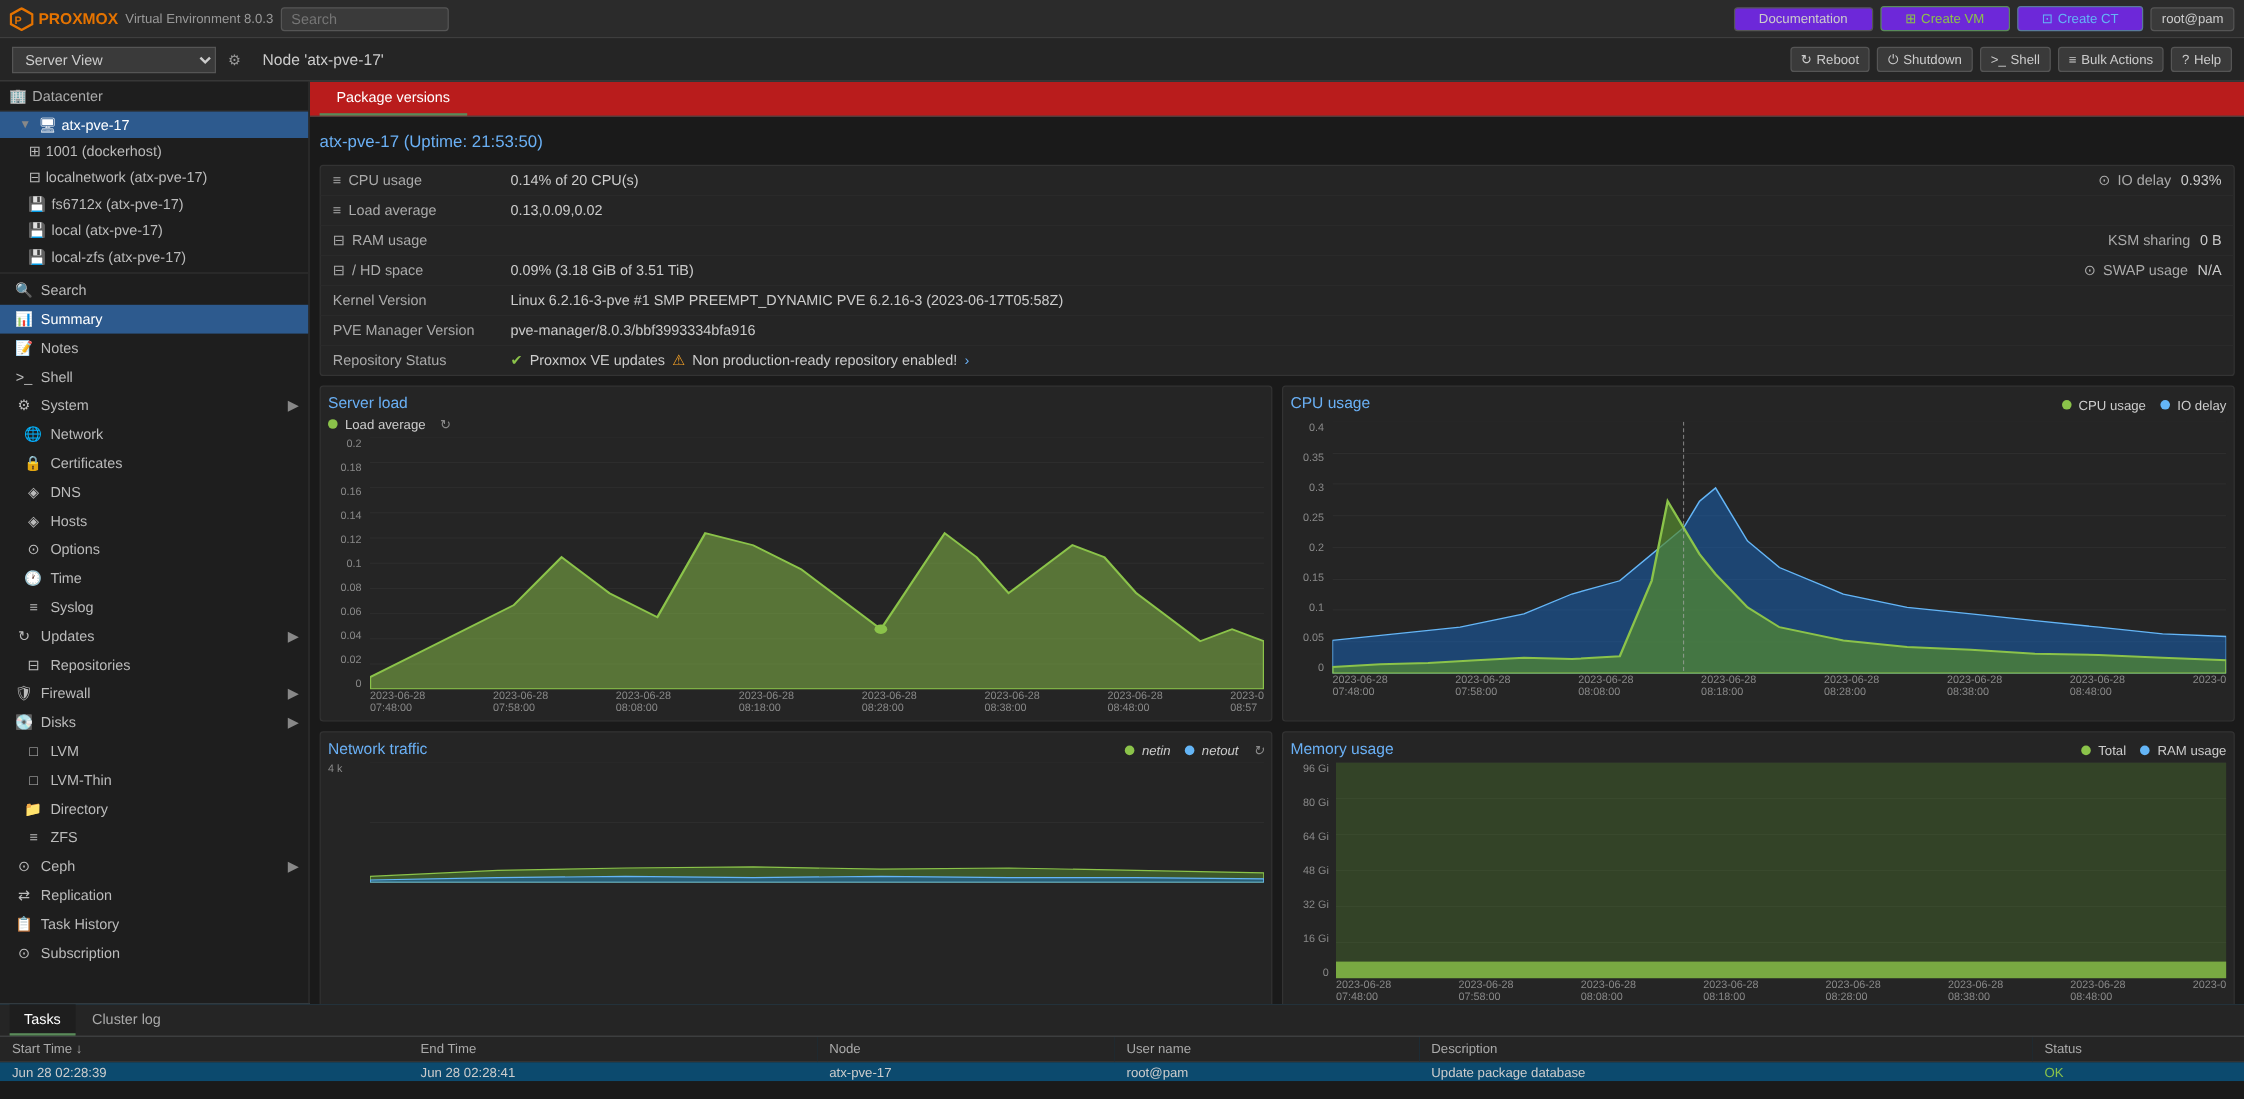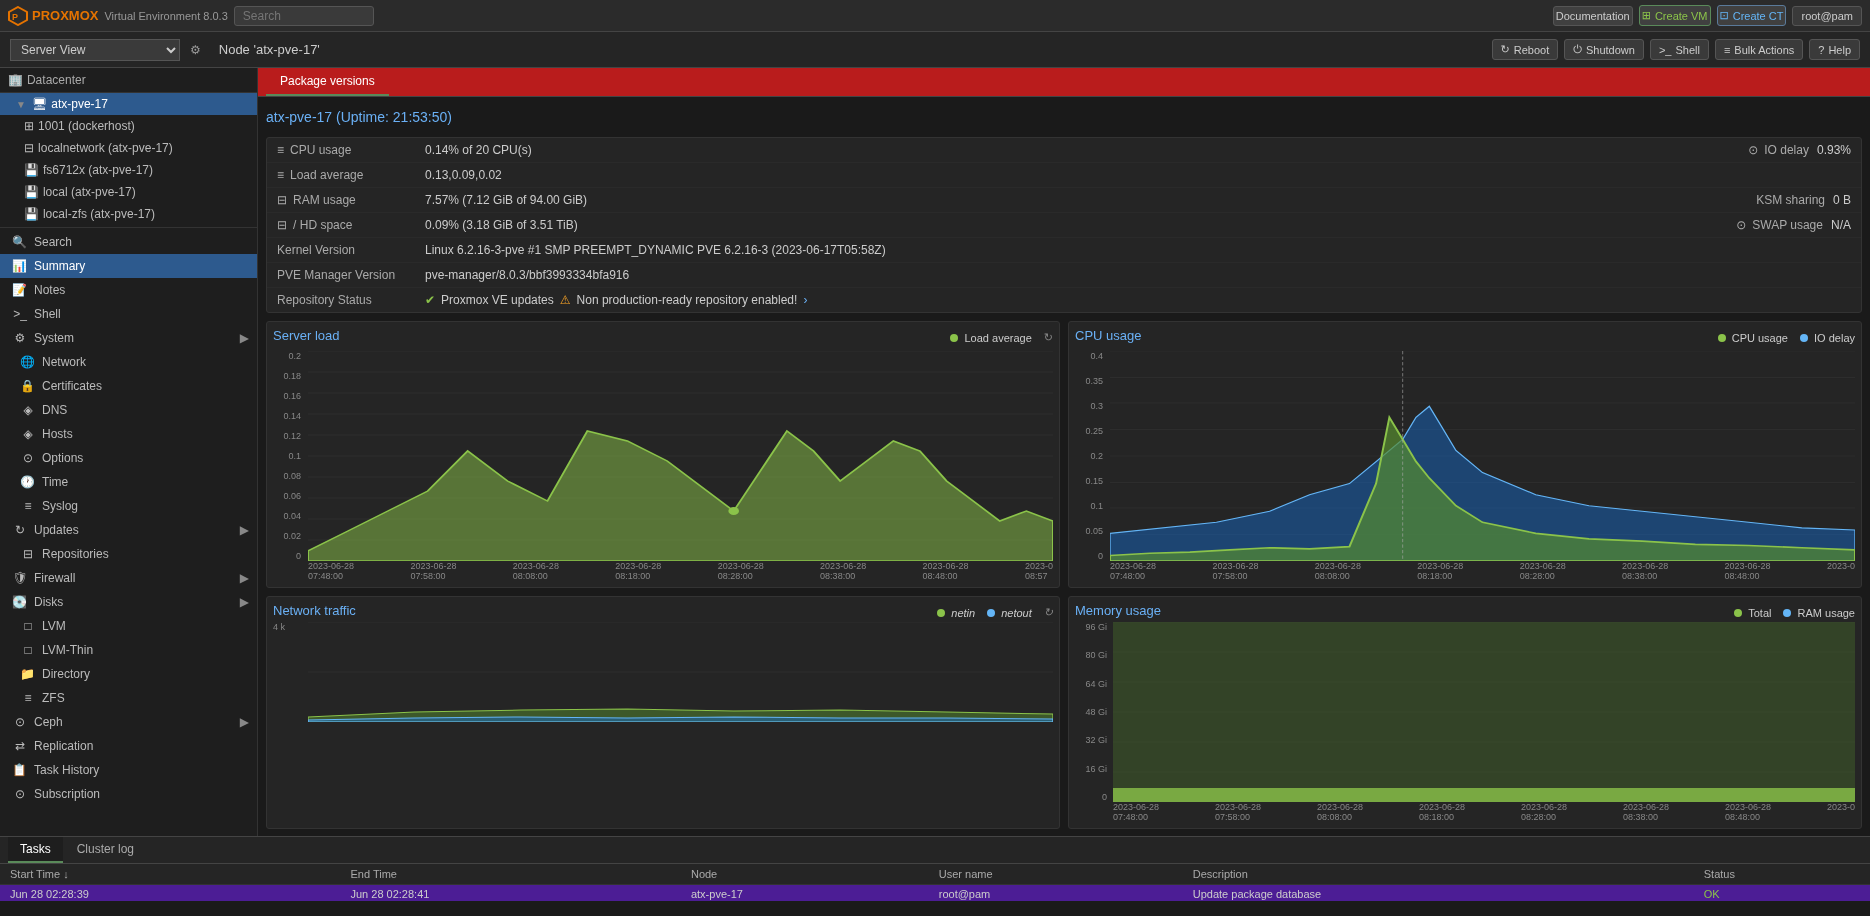--- a/index.html
+++ b/index.html
@@ -9,22 +9,22 @@
     #topbar {
       display: flex; align-items: center; height: 32px;
       background: #2b2b2b; border-bottom: 1px solid #444;
       padding: 0 8px; gap: 6px;
     }
     #topbar .logo { display: flex; align-items: center; gap: 4px; color: #e57300; font-weight: bold; font-size: 13px; }
     #topbar .logo svg { width: 20px; height: 20px; }
     #search-bar { background: #3a3a3a; border: 1px solid #555; color: #ccc; padding: 2px 8px; border-radius: 3px; width: 140px; font-size: 12px; }
     #topbar-right { margin-left: auto; display: flex; align-items: center; gap: 6px; }
     .topbar-btn {
-      background: #404040; border: 1px solid #555; color: #ccc;
-      padding: 3px 2px; border-radius: 3px; cursor: pointer; font-size: 11px;
+      background: #6d28d9; border: 1px solid #555; color: #ccc;
+      padding: 3px 20px; border-radius: 3px; cursor: pointer; font-size: 11px;
       display: flex; align-items: center; gap: 4px;
     }
     .topbar-btn.create-vm { border-color: #5a8a5a; color: #8bc34a; }
     .topbar-btn.create-ct { border-color: #5a7a9a; color: #64b5f6; }
     .user-btn { background: #3a3a3a; border: 1px solid #555; color: #ccc; padding: 3px 8px; border-radius: 3px; cursor: pointer; font-size: 11px; }
 
     
     #nodebar {
       display: flex; align-items: center; height: 36px;
       background: #252525; border-bottom: 1px solid #444;
@@ -78,21 +78,21 @@
     .chart-box { flex: 1; background: #252525; border: 1px solid #333; border-radius: 3px; padding: 6px; min-height: 200px; position: relative; }
     .chart-title { color: #6ab0f5; font-size: 13px; margin-bottom: 4px; }
     .legend-dot { width: 8px; height: 8px; border-radius: 50%; display: inline-block; margin-right: 3px; }
     .chart-area { position: relative; height: 200px; margin-top: 4px; overflow: hidden; }
     .chart-labels-y { position: absolute; left: 0; top: 0; bottom: 20px; display: flex; flex-direction: column-reverse; justify-content: space-between; color: #888; font-size: 10px; width: 30px; }
 
     
     .chart-tooltip { position: absolute; background: #3a3a3a; border: 1px solid #555; padding: 6px 8px; border-radius: 3px; font-size: 11px; color: #ccc; z-index: 10; white-space: nowrap; }
 
     
-    #bottom-panel { height: 65px; background: #4c1d95; border-top: 1px solid #444; display: flex; flex-direction: column; }
+    #bottom-panel { height: 65px; background: #0c4a6e; border-top: 1px solid #444; display: flex; flex-direction: column; }
     .bottom-tabs { display: flex; gap: 2px; background: #252525; border-bottom: 1px solid #444; padding: 0 8px; }
     .bottom-tab { padding: 5px 12px; cursor: pointer; color: #aaa; font-size: 12px; border-bottom: 2px solid transparent; }
     .bottom-tab.active { color: #fff; border-bottom: 2px solid #5a8a5a; background: #1e1e1e; }
     .bottom-table { flex: 1; overflow: auto; }
     .btable { width: 100%; border-collapse: collapse; font-size: 11px; }
     .btable th { background: #252525; color: #aaa; padding: 4px 10px; text-align: left; border-bottom: 1px solid #333; font-weight: normal; }
     .btable td { padding: 3px 10px; color: #ccc; border-bottom: 1px solid #2a2a2a; }
     .repo-status { display: flex; align-items: center; gap: 6px; }
 
     
@@ -332,21 +332,20 @@
             <span>≡</span>
             <span>Load average</span>
           </span>
           <span class="info-value">0.13,0.09,0.02</span>
         </div>
         <div class="info-row">
           <span class="info-label">
             <span>⊟</span>
             <span>RAM usage</span>
           </span>
-          <span class="info-value">7.57% (7.12 GiB of 94.00 GiB)</span>
           <span class="info-right">KSM sharing</span>
           <span class="info-right-val">0 B</span>
         </div>
         <div class="info-row">
           <span class="info-label">
             <span>⊟</span>
             <span>/ HD space</span>
           </span>
           <span class="info-value">0.09% (3.18 GiB of 3.51 TiB)</span>
           <span class="info-right">
@@ -371,21 +370,21 @@
             <span class="status-warn">⚠</span>
             <span>Non production-ready repository enabled!</span>
             <span style="color:#6ab0f5; cursor:pointer;">›</span>
           </span>
         </div>
       </div>
 
       <div class="charts-row">
 
         <div class="chart-box" style="flex:1; min-height:240px;">
-          <div style="display:flex; justify-content:space-between;">
+          <div style="display:flex; justify-content:space-between;flex-direction:column;">
             <span class="chart-title">Server load</span>
             <div style="display:flex; align-items:center; gap:12px; font-size:11px;">
               <span>
                 <span class="legend-dot" style="background:#8bc34a;"></span>
                 <span>Load average</span>
               </span>
               <span style="color:#888; cursor:pointer;">↻</span>
             </div>
           </div>
           <div class="chart-area" style="height:230px; position:relative;">

